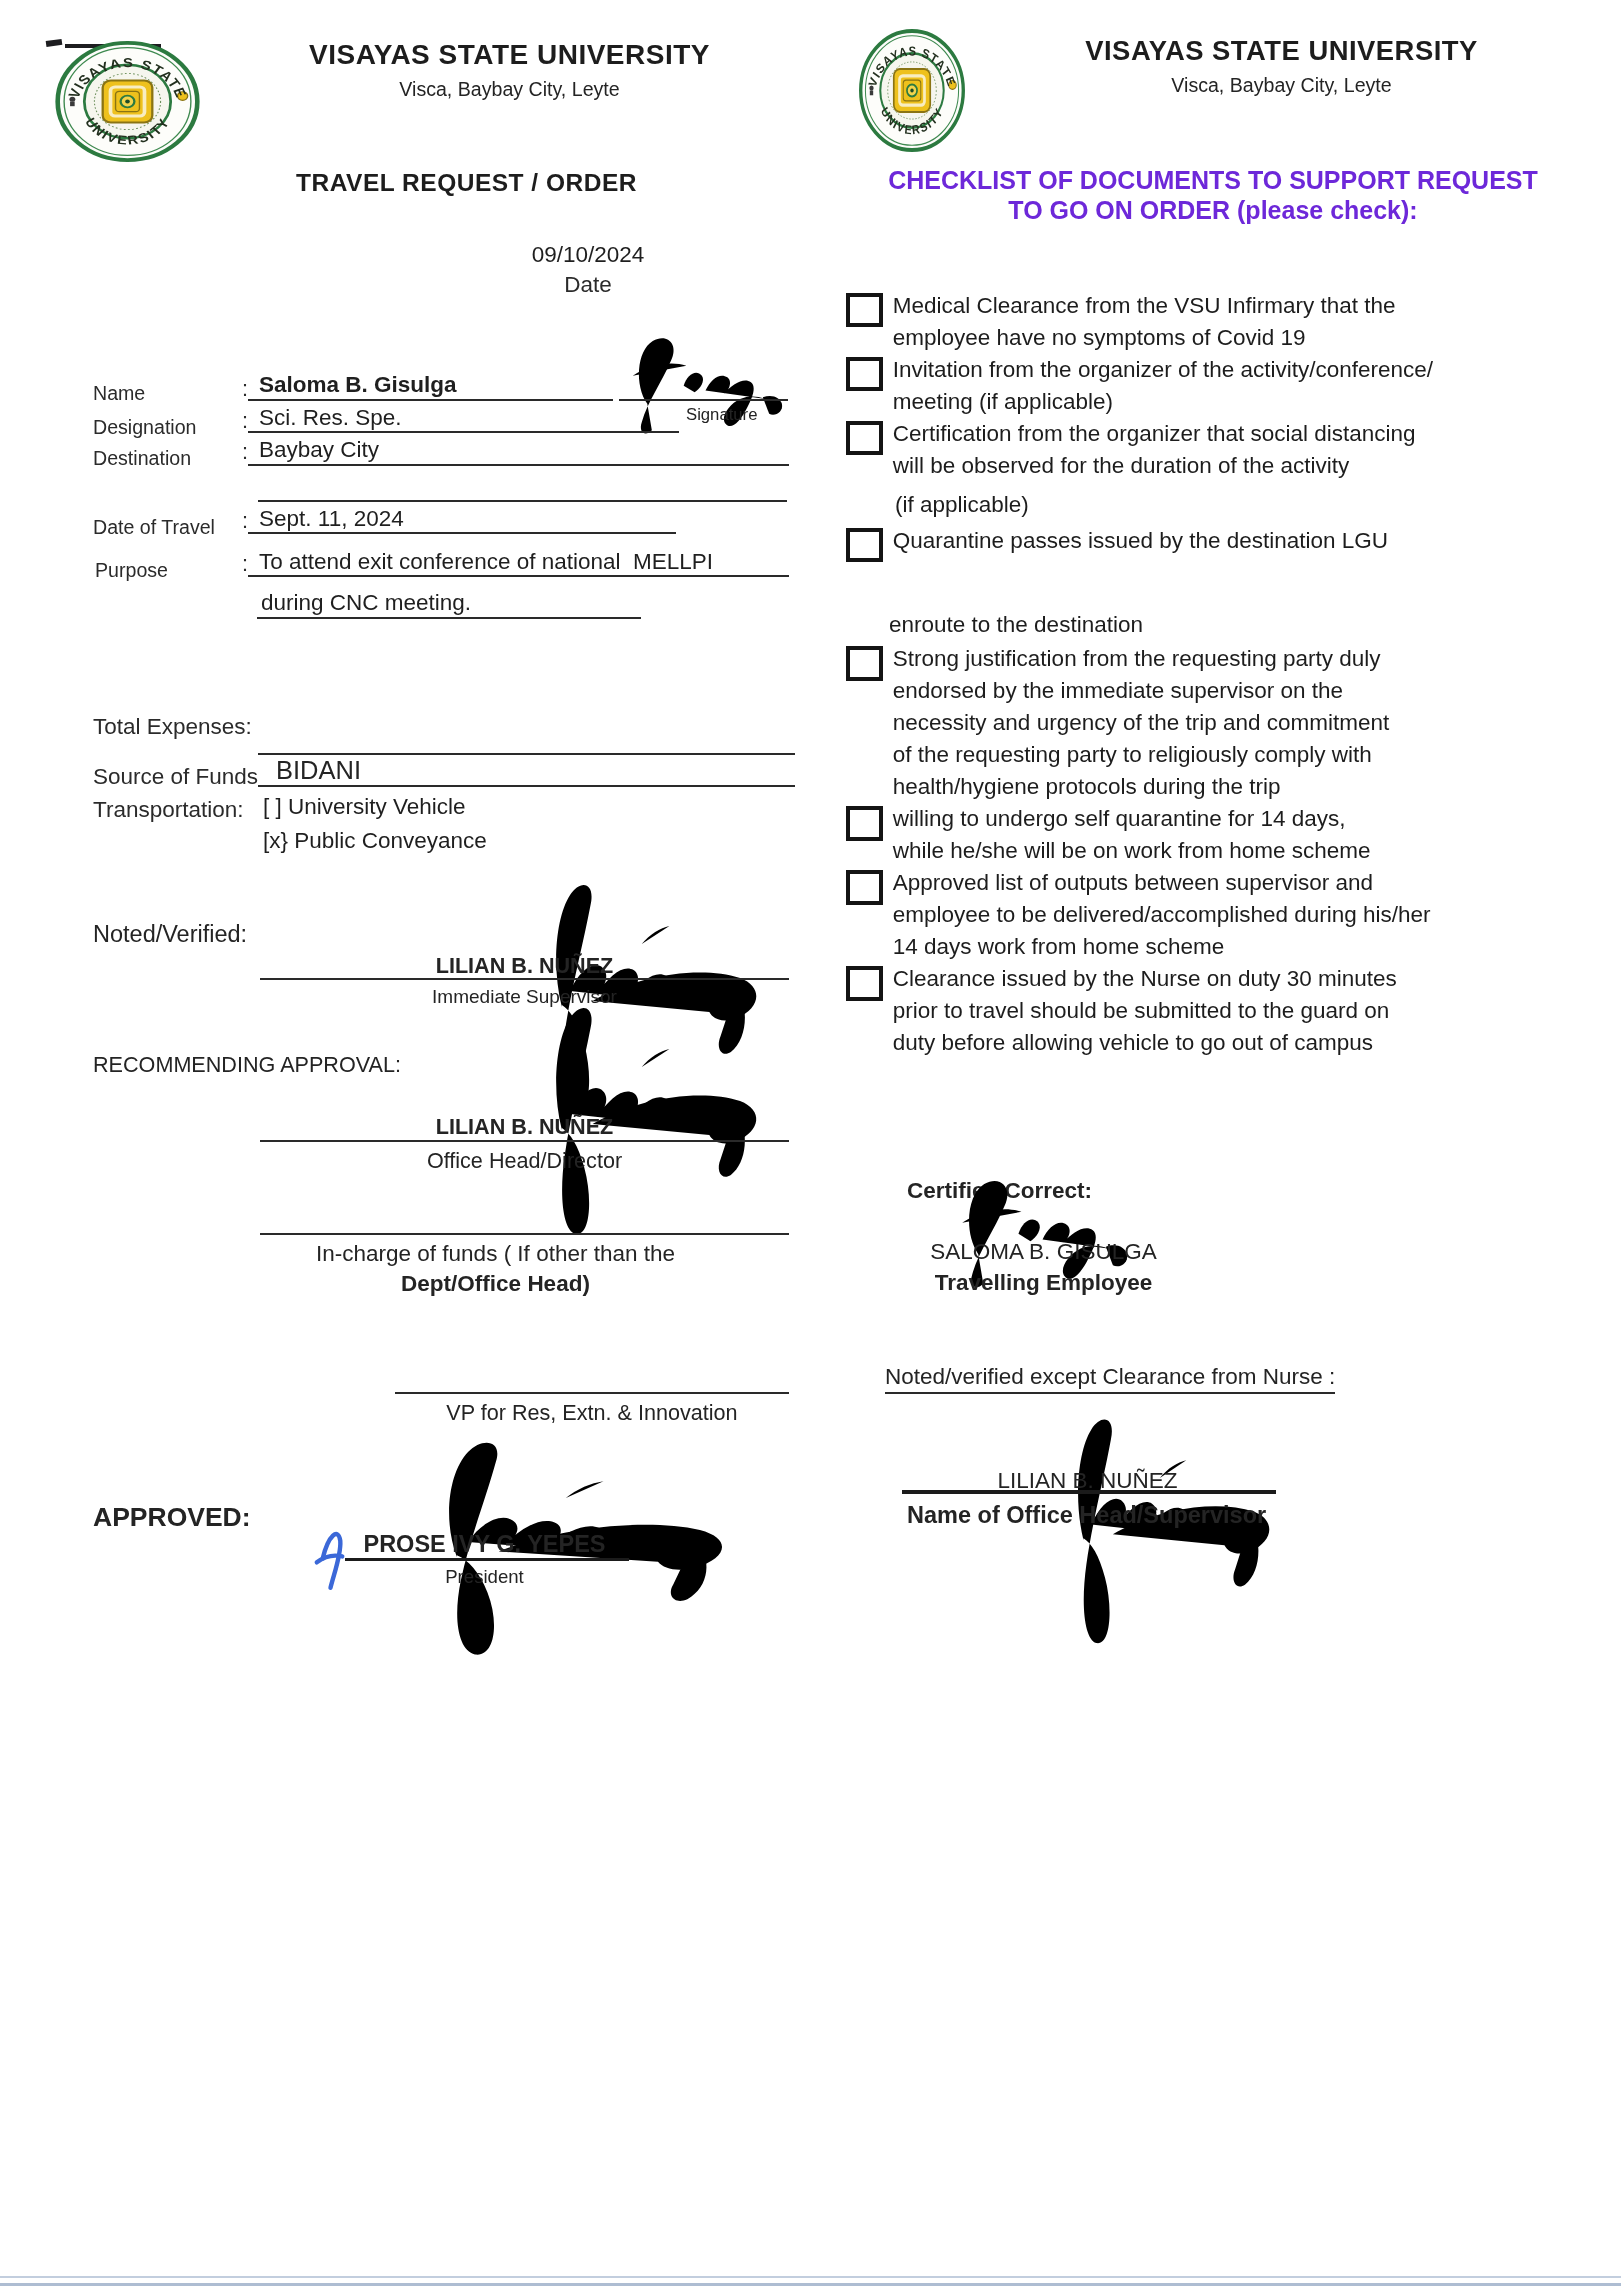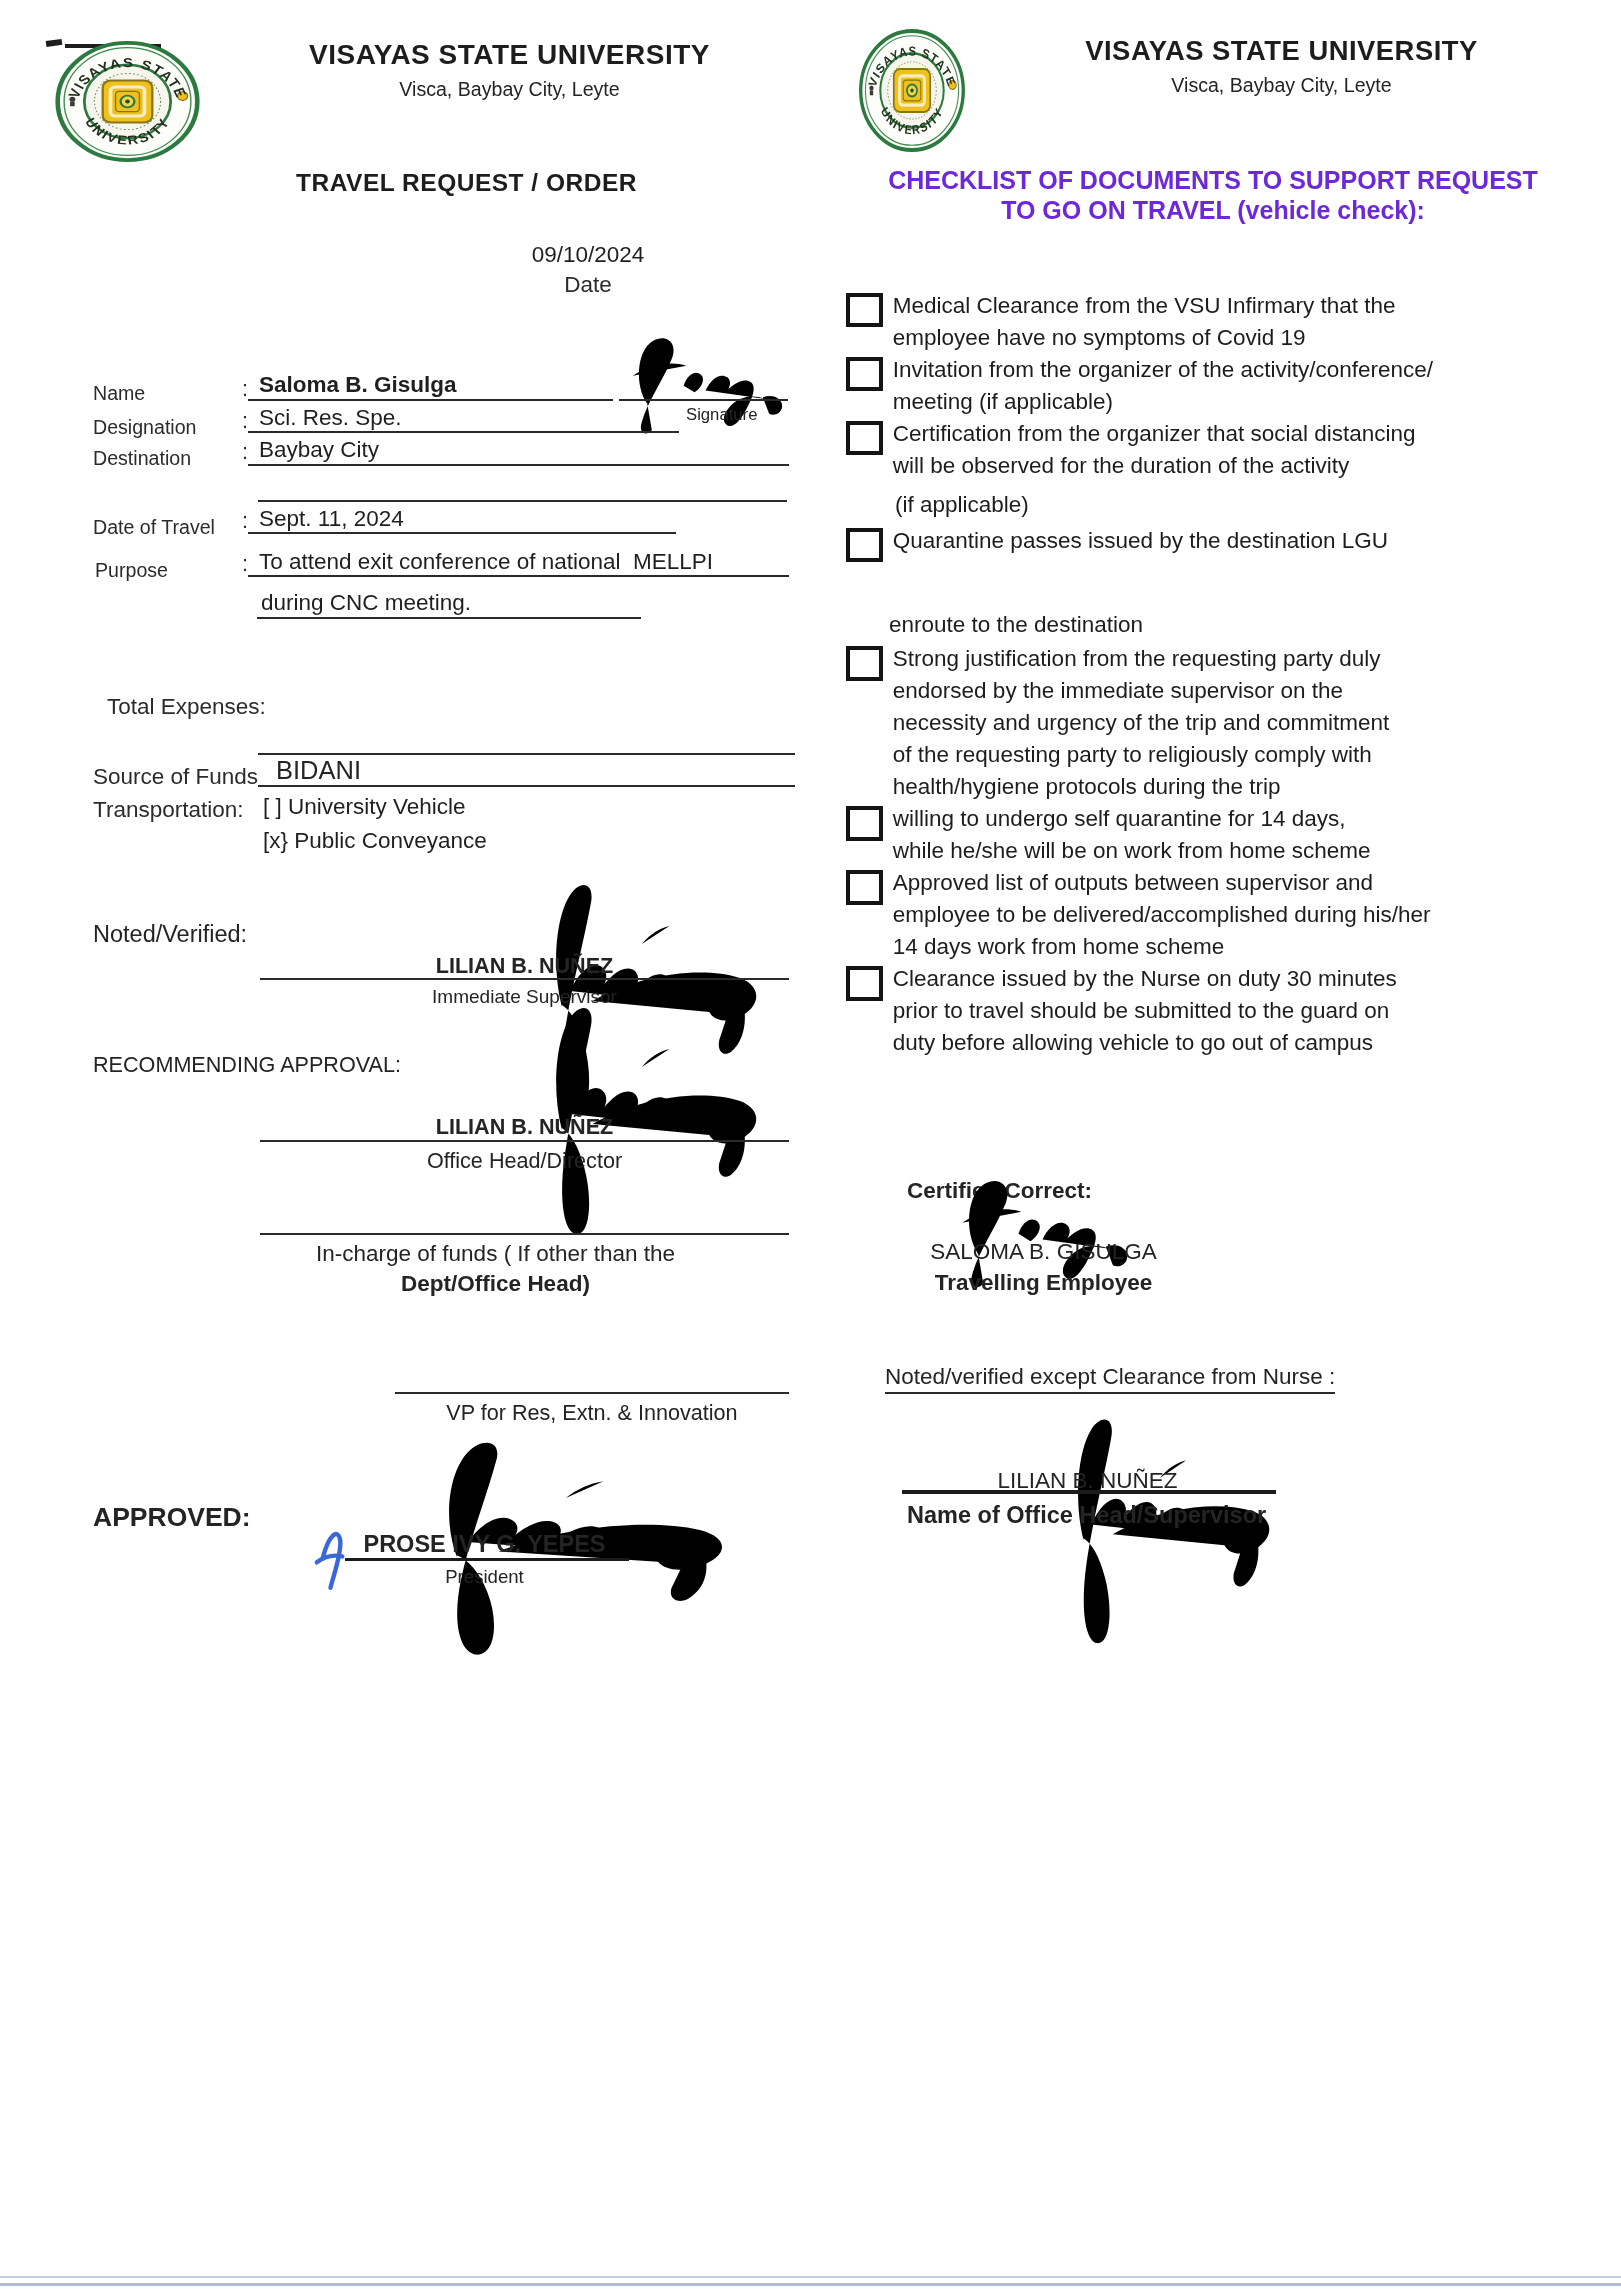--- a/index.html
+++ b/index.html
@@ -126,21 +126,21 @@
   <div class="abs val" style="left:259px;top:506px;">Sept. 11, 2024</div>
   <div class="uline" style="left:248px;top:532px;width:428px;"></div>
 
   <div class="abs lbl" style="left:95px;top:559px;">Purpose</div>
   <div class="colon" style="left:242px;top:551px;">:</div>
   <div class="abs val" style="left:259px;top:549px;">To attend exit conference of national  MELLPI</div>
   <div class="uline" style="left:248px;top:575px;width:541px;"></div>
   <div class="abs val" style="left:261px;top:590px;">during CNC meeting.</div>
   <div class="uline" style="left:257px;top:617px;width:384px;"></div>
 
-  <div class="abs lbl-lg" style="left:93px;top:694px;margin-left:14px;">Total Expenses:</div>
+  <div class="abs lbl-lg" style="left:93px;top:714px;">Total Expenses:</div>
   <div class="uline" style="left:258px;top:753px;width:537px;"></div>
   <div class="abs lbl-lg" style="left:93px;top:764px;">Source of Funds</div>
   <div class="abs" style="left:276px;top:756px;font-size:25.5px;">BIDANI</div>
   <div class="uline" style="left:258px;top:785px;width:537px;"></div>
   <div class="abs lbl-lg" style="left:93px;top:797px;">Transportation:</div>
   <div class="abs val" style="left:263px;top:794px;">[ ] University Vehicle</div>
   <div class="abs val" style="left:263px;top:828px;">[x} Public Conveyance</div>
 
   <div class="abs" style="left:93px;top:921px;font-size:23.5px;">Noted/Verified:</div>
   <svg class="sig" style="left:441px;top:849px;" width="338" height="270" viewBox="0 0 330 270" preserveAspectRatio="none">
@@ -181,21 +181,21 @@
     <use href="#vsu-logo"></use>
   </svg>
 
   <div class="abs ctr" style="left:980px;top:35px;width:603px;">
     <div class="hdr-uni" style="font-size:27.4px;">VISAYAS STATE UNIVERSITY</div>
     <div class="hdr-addr">Visca, Baybay City, Leyte</div>
   </div>
 
   <div class="abs ctr" style="left:838px;top:165px;width:750px;">
     <div class="chk-title">CHECKLIST OF DOCUMENTS TO SUPPORT REQUEST</div>
-    <div class="chk-title">TO GO ON TRAVEL (vehicle check):</div>
+    <div class="chk-title">TO GO ON ORDER (please check):</div>
   </div>
 
   <div class="chk-wrap">
     <div class="chk-item">
       <span class="cb"></span>
       <div class="chk-lines">
         <div>Medical Clearance from the VSU Infirmary that the</div>
         <div>employee have no symptoms of Covid 19</div>
       </div>
     </div>

